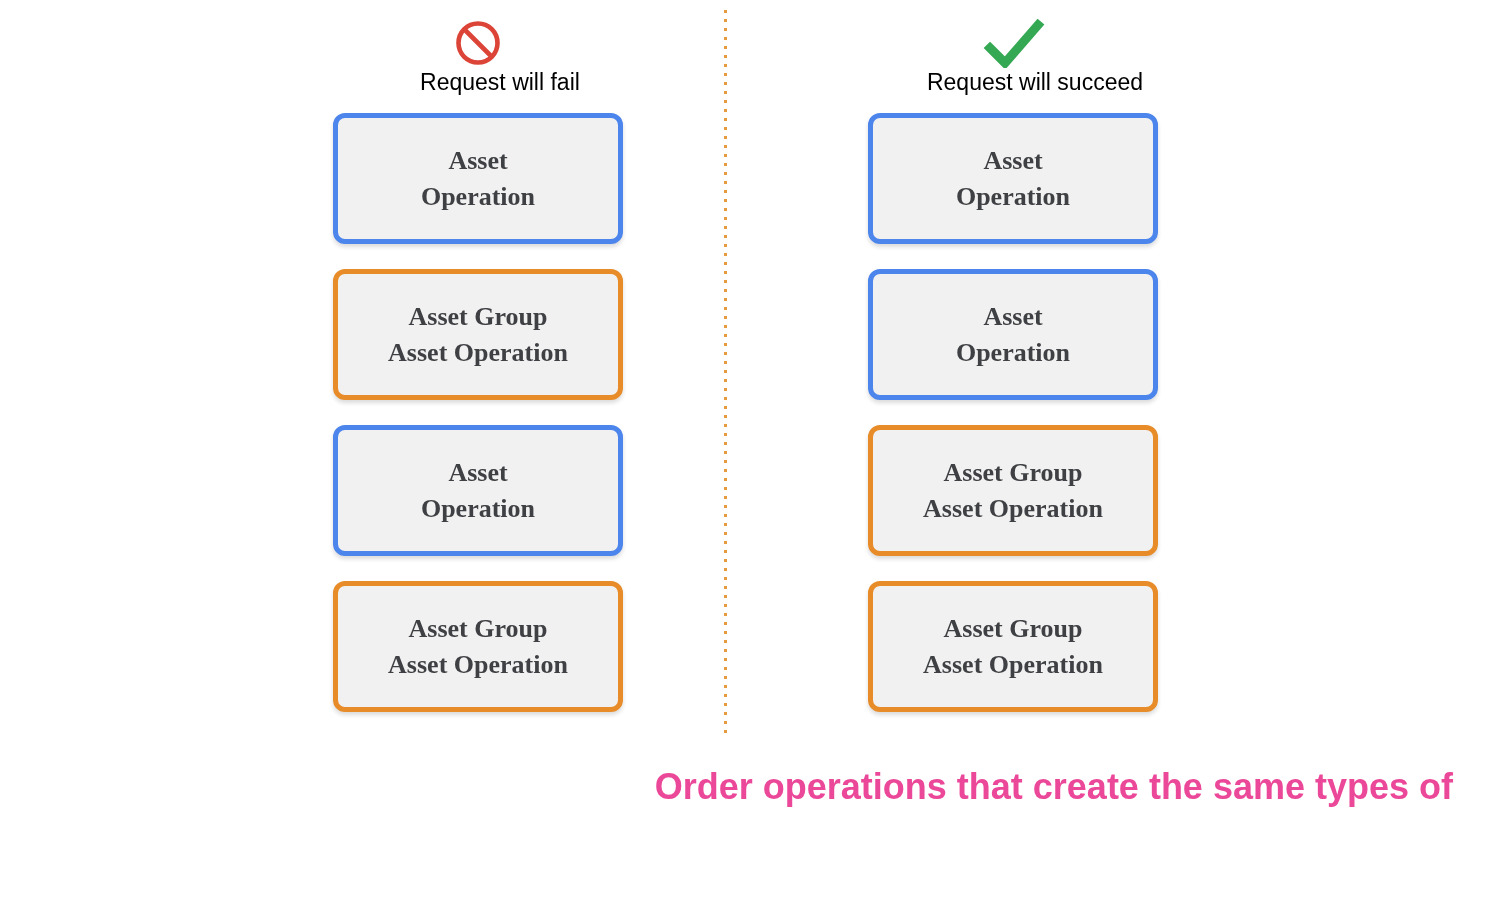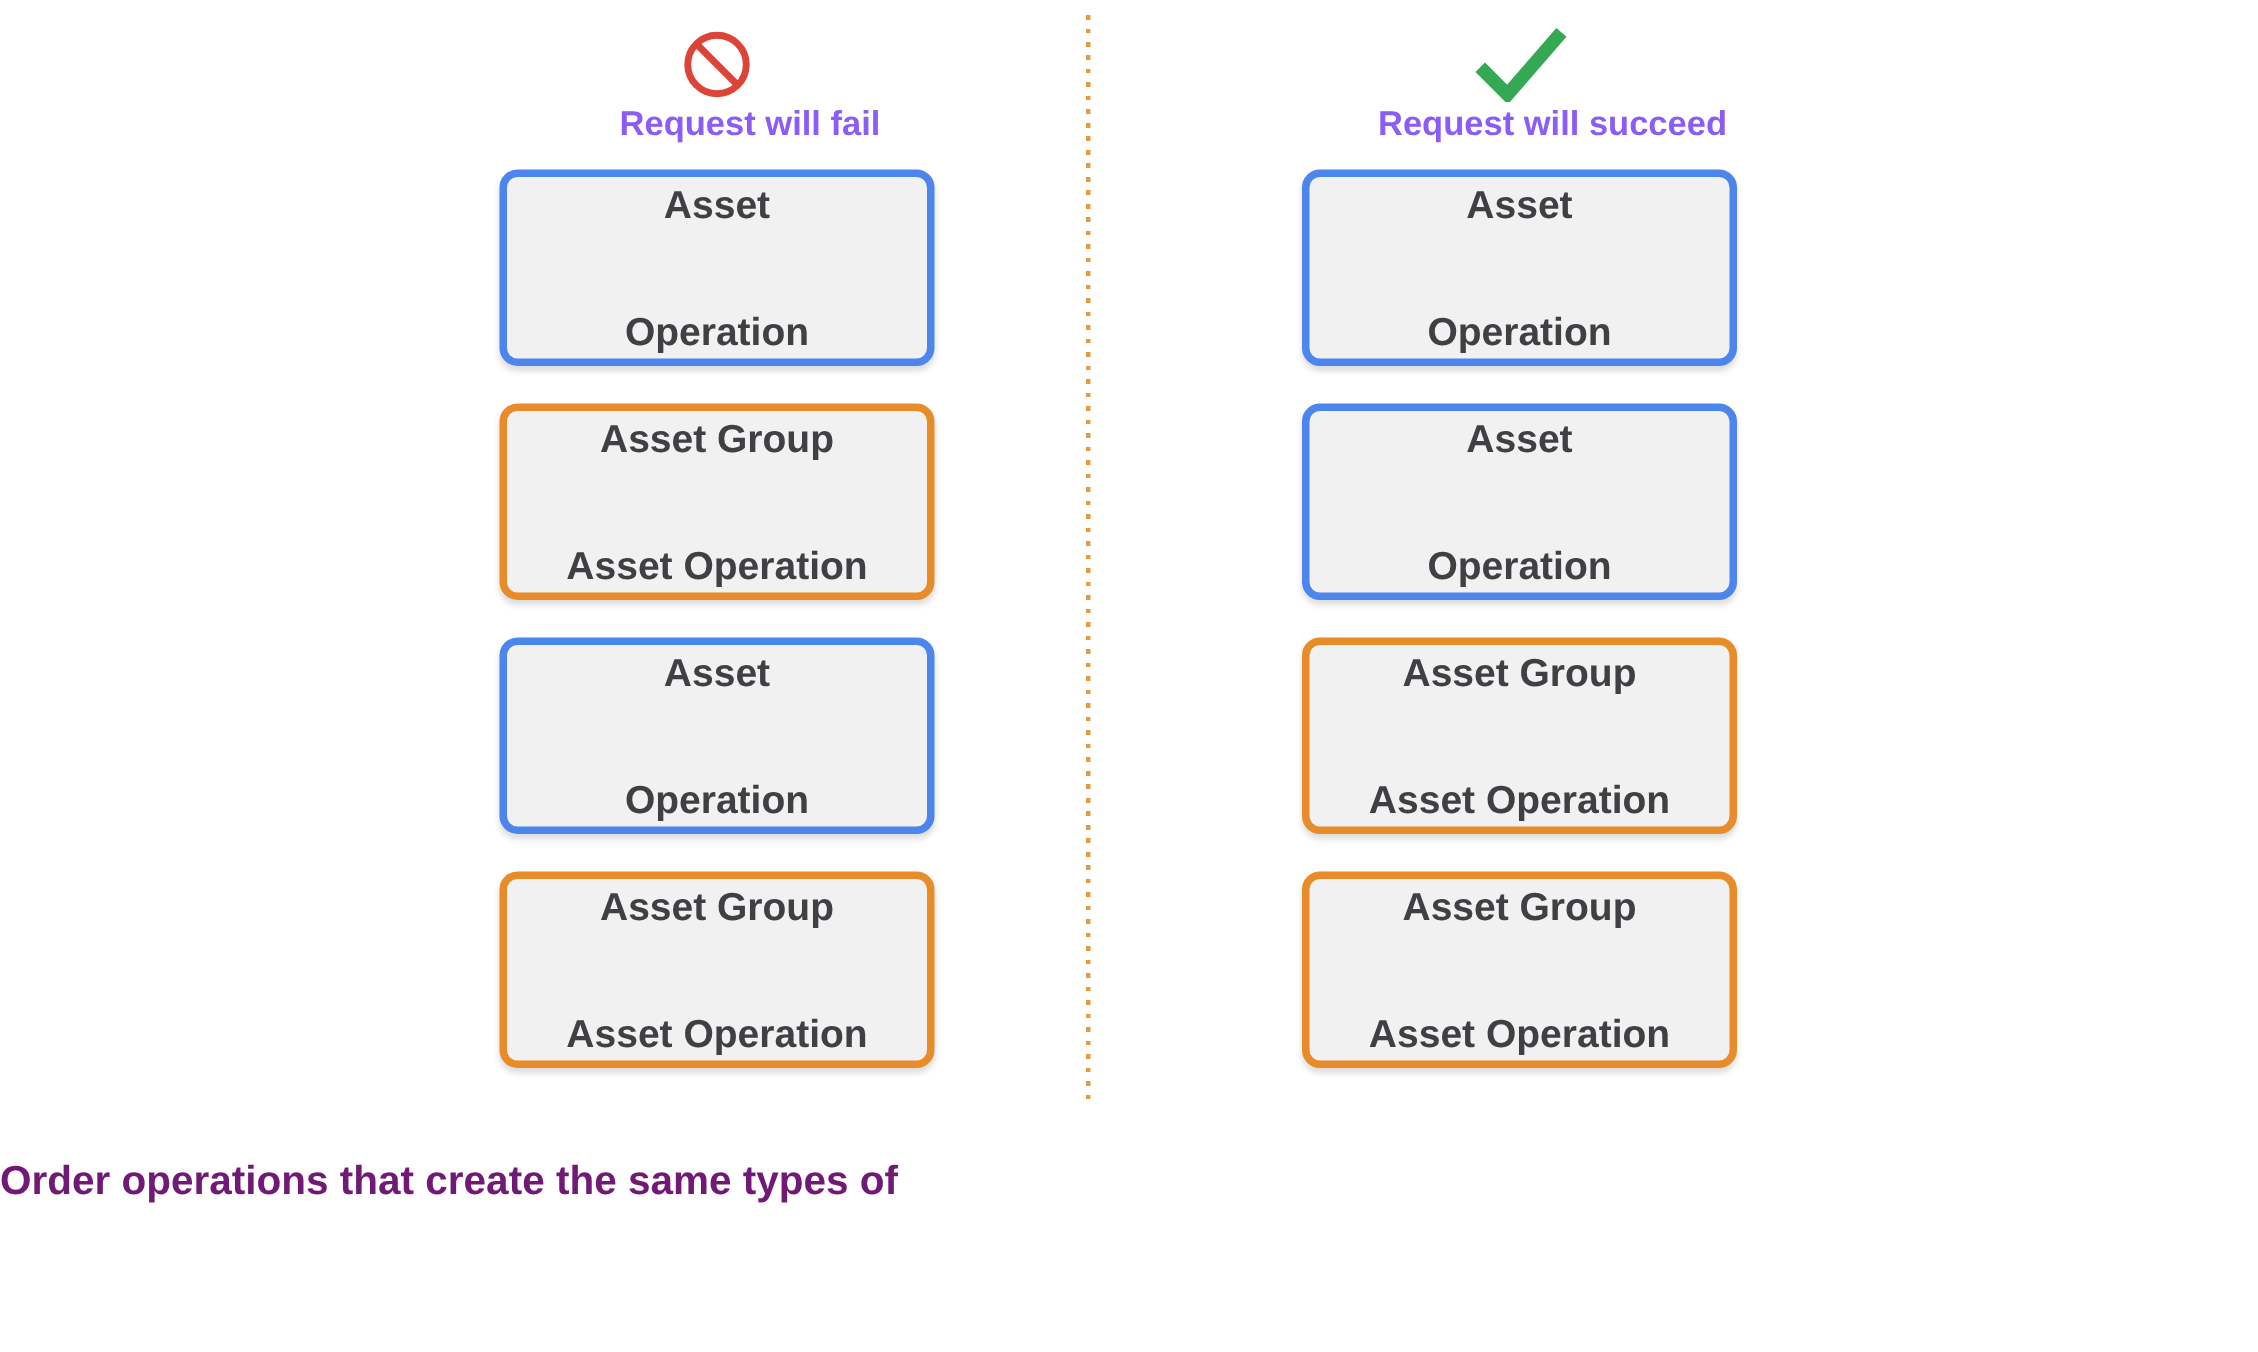--- a/index.html
+++ b/index.html
@@ -26,41 +26,42 @@
   .column--succeed { left: 868px; width: 290px; }
   .col-icon {
     height: 50px;
     display: flex;
     align-items: center;
     justify-content: center;
     margin-bottom: 1px;
   }
   .col-title {
     font-size: 23px;
-    font-weight: 700;
-    color: #8b5cf6;
+    font-weight: 400;
+    color: #000000;
     line-height: 27px;
     white-space: nowrap;
     margin-bottom: 17px;
     margin-left: 44px;
   }
   .op-box {
     box-sizing: border-box;
     width: 290px;
     height: 131px;
     border: 5px solid #888;
     border-radius: 12px;
     background: #f1f1f2;
     display: flex;
     flex-direction: column;
     align-items: center;
-    justify-content: space-between;
+    justify-content: center;
     text-align: center;
     margin-bottom: 25px;
     box-shadow: 0 3px 4px rgba(0,0,0,0.14);
+    font-family: Liberation Serif, serif;
   }
   .op-box .line {
     font-size: 26px;
     font-weight: 600;
     line-height: 36px;
     color: #3f4043;
     white-space: nowrap;
   }
   .box--blue   { border-color: #4c86ec; }
   .box--orange { border-color: #e78c28; }
@@ -74,24 +75,24 @@
       to bottom,
       #e59a3e 0px, #e59a3e 3px,
       transparent 3px, transparent 9px
     );
   }
   .caption {
     position: absolute;
     top: 768px;
     left: 0;
     width: 1453px;
-    text-align: left;
-    font-size: 27px;
+    text-align: right;
+    font-size: 36px;
     font-weight: 700;
-    color: #701a75;
+    color: #ec4899;
     line-height: 38px;
   }
   svg { display: block; }
 </style>
 </head>
 <body>
 
 <div class="page">
 
   <div class="column column--fail">

